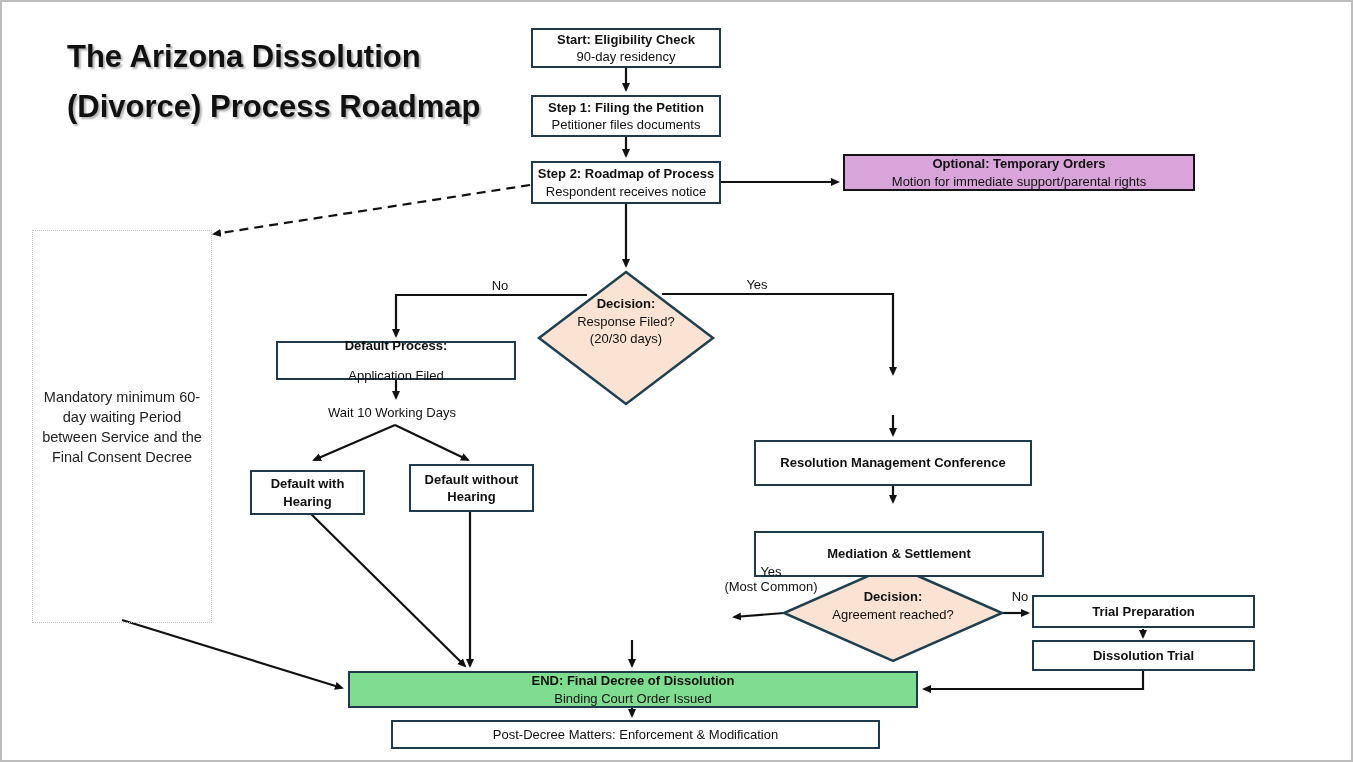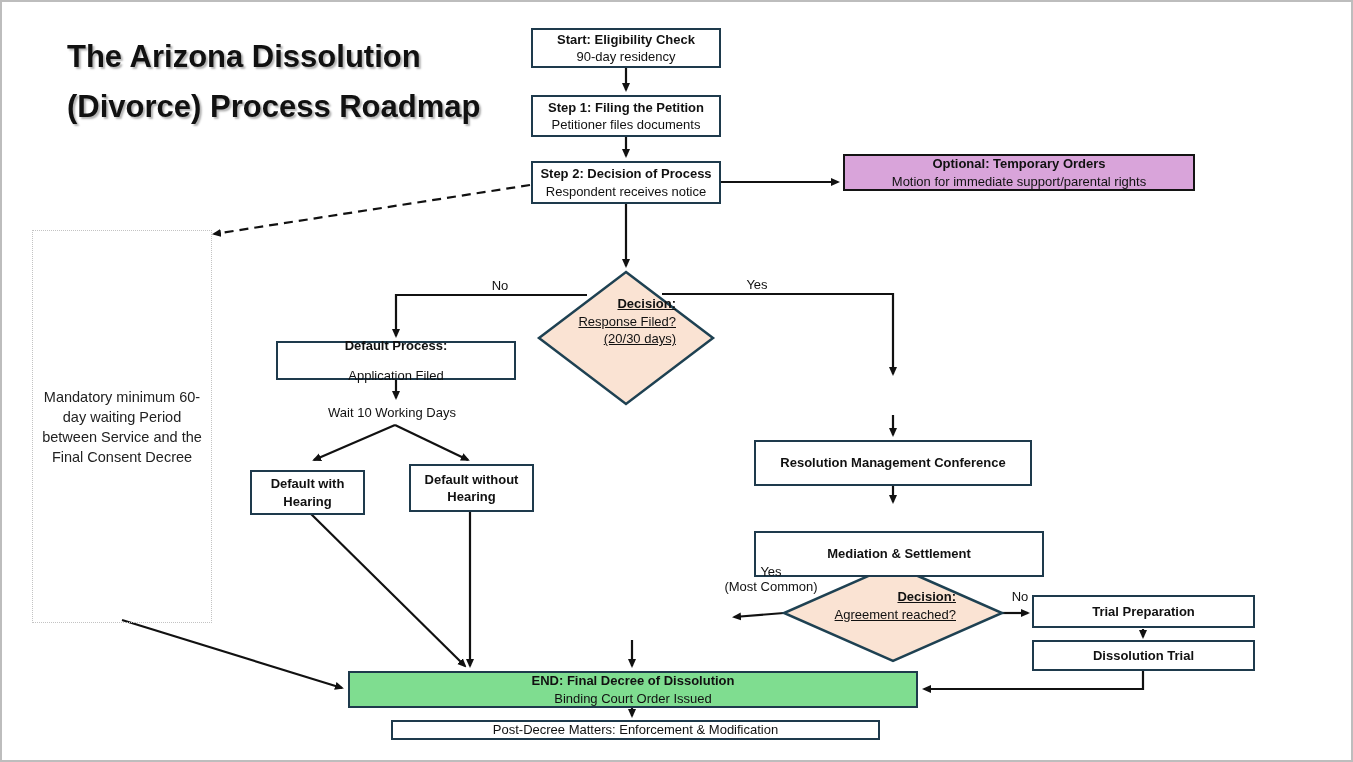--- a/index.html
+++ b/index.html
@@ -17,21 +17,21 @@
   .box{
     position:absolute;background:#ffffff;border:2px solid #1e3a4c;
     display:flex;flex-direction:column;justify-content:center;align-items:center;
     text-align:center;color:#111;font-size:13px;line-height:1.32;box-sizing:border-box;
     padding:2px 4px;
   }
   .box .t{font-weight:bold;}
   .box .s{font-weight:normal;}
   .lbl{position:absolute;font-size:13px;color:#111;text-align:center;}
   .dtext{
-    position:absolute;text-align:right;font-size:13px;line-height:17.5px;color:#111;text-decoration:underline;
+    position:absolute;text-align:center;font-size:13px;line-height:17.5px;color:#111;
   }
   .dtext .t{font-weight:bold;}
   .note{
     position:absolute;left:30px;top:228px;width:180px;height:393px;
     border:1px dotted #c3c3c3;display:flex;align-items:center;justify-content:center;
     box-sizing:border-box;
   }
   .note .ntext{font-size:14.5px;line-height:20px;text-align:center;color:#222;padding:0 4px;}
 </style>
 </head>
@@ -87,21 +87,21 @@
     <div class="t">Start: Eligibility Check</div>
     <div class="s">90-day residency</div>
   </div>
 
   <div class="box" style="left:529px;top:93px;width:190px;height:42px;">
     <div class="t">Step 1: Filing the Petition</div>
     <div class="s">Petitioner files documents</div>
   </div>
 
   <div class="box" style="left:529px;top:159px;width:190px;height:43px;">
-    <div class="t">Step 2: Decision of Process</div>
+    <div class="t">Step 2: Roadmap of Process</div>
     <div class="s">Respondent receives notice</div>
   </div>
 
   <div class="box" style="left:841px;top:152px;width:352px;height:37px;background:#d9a4da;border-color:#141414;">
     <div class="t">Optional: Temporary Orders</div>
     <div class="s">Motion for immediate support/parental rights</div>
   </div>
 
   <div class="box" style="left:274px;top:339px;width:240px;height:39px;gap:12px;">
     <div class="t">Default Process:</div>
@@ -132,21 +132,21 @@
 
   <div class="box" style="left:1030px;top:638px;width:223px;height:31px;">
     <div class="t">Dissolution Trial</div>
   </div>
 
   <div class="box" style="left:346px;top:669px;width:570px;height:37px;background:#7fdd90;border-width:2.5px;">
     <div class="t">END: Final Decree of Dissolution</div>
     <div class="s">Binding Court Order Issued</div>
   </div>
 
-  <div class="box" style="left:389px;top:718px;width:489px;height:20px;">
+  <div class="box" style="left:389px;top:718px;width:489px;height:29px;">
     <div class="s">Post-Decree Matters: Enforcement &amp; Modification</div>
   </div>
 
   <div class="dtext" style="left:574px;top:293px;width:100px;">
     <div class="t">Decision:</div>
     <div class="s">Response Filed? (20/30 days)</div>
   </div>
 
   <div class="dtext" style="left:828px;top:586px;width:126px;">
     <div class="t">Decision:</div>

